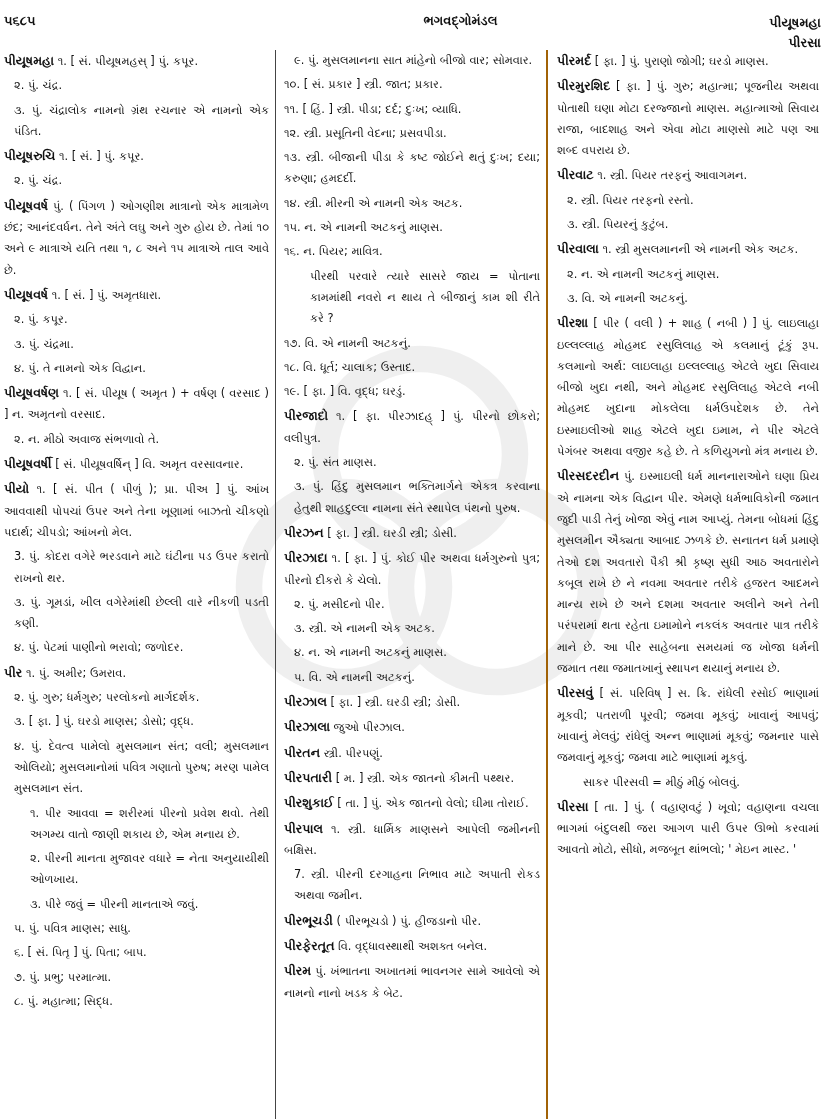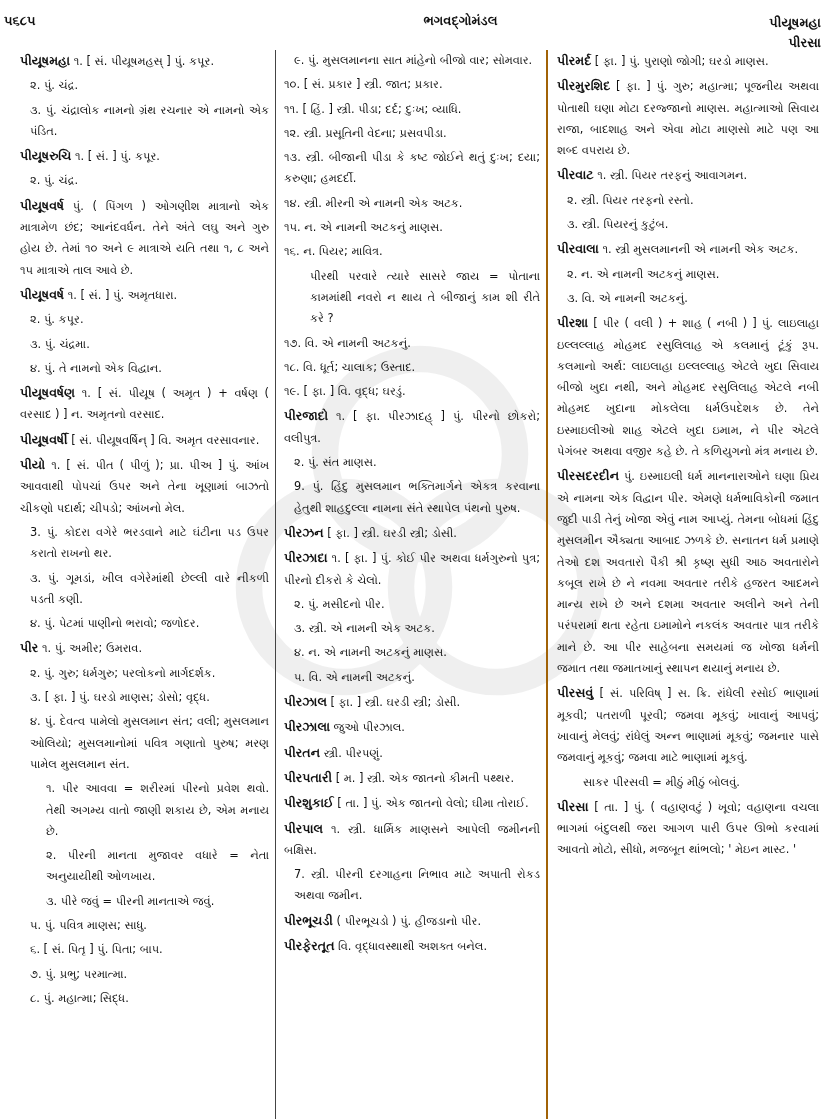--- a/index.html
+++ b/index.html
@@ -14,21 +14,21 @@
   .header {
     position: absolute; top: 9px; left: 0; width: 825px; height: 46px; z-index: 1;
   }
   .page-num { position: absolute; left: 4px; top: 4px; font-size: 13px; font-weight: bold; }
   .book-title { position: absolute; left: 0; width: 825px; top: 4px; text-align: center; font-size: 13px; font-weight: bold; padding-left: 48px; }
   .guide { position: absolute; right: 4px; top: 4px; text-align: right; font-size: 13px; font-weight: bold; line-height: 20px; }
   .columns {
     position: absolute; top: 50px; left: 0; width: 825px; height: 1069px;
     display: flex; z-index: 1;
   }
-  .col { box-sizing: border-box; padding: 0 6px 0 20px; font-size: 11.4px; line-height: 21.3px; }
+  .col { box-sizing: border-box; padding: 0 6px 0 4px; font-size: 11.4px; line-height: 21.3px; }
   .col1 { width: 276px; border-right: 1.5px solid #444; }
   .col2 { width: 272px; border-right: 2px solid #a16207; padding-left: 8px; }
   .col3 { width: 277px; padding-left: 9px; }
   .entry { margin: 0 0 3px 0; text-align: justify; }
   .hw { font-weight: bold; font-size: 12.6px; }
   .sense { margin: 0 0 3px 0; padding-left: 10px; text-indent: 0; text-align: justify; }
   .sense.flush { padding-left: 0; }
   .phrase { margin: 0 0 3px 0; padding-left: 26px; text-indent: 0; text-align: justify; }
 </style>
 </head>
@@ -55,20 +55,21 @@
       <div class="sense">૨. પું. ચંદ્ર.</div>
       <div class="sense">૩. પું. ચંદ્રાલોક નામનો ગ્રંથ રચનાર એ નામનો એક પંડિત.</div>
       <div class="entry"><span class="hw">પીયૂષરુચિ</span><span> ૧. [ સં. ] પું. કપૂર.</span></div>
       <div class="sense">૨. પું. ચંદ્ર.</div>
       <div class="entry"><span class="hw">પીયૂષવર્ષ</span><span> પું. ( પિંગળ ) ઓગણીશ માત્રાનો એક માત્રામેળ છંદ; આનંદવર્ધન. તેને અંતે લઘુ અને ગુરુ હોય છે. તેમાં ૧૦ અને ૯ માત્રાએ યતિ તથા ૧, ૮ અને ૧૫ માત્રાએ તાલ આવે છે.</span></div>
       <div class="entry"><span class="hw">પીયૂષવર્ષ</span><span> ૧. [ સં. ] પું. અમૃતધારા.</span></div>
       <div class="sense">૨. પું. કપૂર.</div>
       <div class="sense">૩. પું. ચંદ્રમા.</div>
       <div class="sense">૪. પું. તે નામનો એક વિદ્વાન.</div>
       <div class="entry"><span class="hw">પીયૂષવર્ષણ</span><span> ૧. [ સં. પીયૂષ ( અમૃત ) + વર્ષણ ( વરસાદ ) ] ન. અમૃતનો વરસાદ.</span></div>
+      <div class="sense">૨. ન. મીઠો અવાજ સંભળાવો તે.</div>
       <div class="entry"><span class="hw">પીયૂષવર્ષી</span><span> [ સં. પીયૂષવર્ષિન્ ] વિ. અમૃત વરસાવનાર.</span></div>
       <div class="entry"><span class="hw">પીયો</span><span> ૧. [ સં. પીત ( પીળું ); પ્રા. પીઅ ] પું. આંખ આવવાથી પોપચાં ઉપર અને તેના ખૂણામાં બાઝતો ચીકણો પદાર્થ; ચીપડો; આંખનો મેલ.</span></div>
       <div class="sense">3. પું. કોદરા વગેરે ભરડવાને માટે ઘંટીના પડ ઉપર કરાતો રાખનો થર.</div>
       <div class="sense">૩. પું. ગૂમડાં, ખીલ વગેરેમાંથી છેલ્લી વારે નીકળી પડતી કણી.</div>
       <div class="sense">૪. પું. પેટમાં પાણીનો ભરાવો; જળોદર.</div>
       <div class="entry"><span class="hw">પીર</span><span> ૧. પું. અમીર; ઉમરાવ.</span></div>
       <div class="sense">૨. પું. ગુરુ; ધર્મગુરુ; પરલોકનો માર્ગદર્શક.</div>
       <div class="sense">૩. [ ફા. ] પું. ઘરડો માણસ; ડોસો; વૃદ્ધ.</div>
       <div class="sense">૪. પું. દેવત્વ પામેલો મુસલમાન સંત; વલી; મુસલમાન ઓલિયો; મુસલમાનોમાં પવિત્ર ગણાતો પુરુષ; મરણ પામેલ મુસલમાન સંત.</div>
       <div class="phrase">૧. પીર આવવા = શરીરમાં પીરનો પ્રવેશ થવો. તેથી અગમ્ય વાતો જાણી શકાય છે, એમ મનાય છે.</div>
@@ -87,36 +88,37 @@
       <div class="sense flush">૧૩. સ્ત્રી. બીજાની પીડા કે કષ્ટ જોઈને થતું દુઃખ; દયા; કરુણા; હમદર્દી.</div>
       <div class="sense flush">૧૪. સ્ત્રી. મીરની એ નામની એક અટક.</div>
       <div class="sense flush">૧૫. ન. એ નામની અટકનું માણસ.</div>
       <div class="sense flush">૧૬. ન. પિયર; માવિત્ર.</div>
       <div class="phrase">પીરથી પરવારે ત્યારે સાસરે જાય = પોતાના કામમાંથી નવરો ન થાય તે બીજાનું કામ શી રીતે કરે ?</div>
       <div class="sense flush">૧૭. વિ. એ નામની અટકનું.</div>
       <div class="sense flush">૧૮. વિ. ધૂર્ત; ચાલાક; ઉસ્તાદ.</div>
       <div class="sense flush">૧૯. [ ફા. ] વિ. વૃદ્ધ; ઘરડું.</div>
       <div class="entry"><span class="hw">પીરજાદો</span><span> ૧. [ ફા. પીરઝાદહ્ ] પું. પીરનો છોકરો; વલીપુત્ર.</span></div>
       <div class="sense">૨. પું. સંત માણસ.</div>
-      <div class="sense">9. પું. હિંદુ મુસલમાન ભક્તિમાર્ગને એકત્ર કરવાના હેતુથી શાહદુલ્લા નામના સંતે સ્થાપેલ પંથનો પુરુષ.</div>
+      <div class="sense">૩. પું. હિંદુ મુસલમાન ભક્તિમાર્ગને એકત્ર કરવાના હેતુથી શાહદુલ્લા નામના સંતે સ્થાપેલ પંથનો પુરુષ.</div>
       <div class="entry"><span class="hw">પીરઝન</span><span> [ ફા. ] સ્ત્રી. ઘરડી સ્ત્રી; ડોસી.</span></div>
       <div class="entry"><span class="hw">પીરઝાદા</span><span> ૧. [ ફા. ] પું. કોઈ પીર અથવા ધર્મગુરુનો પુત્ર; પીરનો દીકરો કે ચેલો.</span></div>
       <div class="sense">૨. પું. મસીદનો પીર.</div>
       <div class="sense">૩. સ્ત્રી. એ નામની એક અટક.</div>
       <div class="sense">૪. ન. એ નામની અટકનું માણસ.</div>
       <div class="sense">૫. વિ. એ નામની અટકનું.</div>
       <div class="entry"><span class="hw">પીરઝાલ</span><span> [ ફા. ] સ્ત્રી. ઘરડી સ્ત્રી; ડોસી.</span></div>
       <div class="entry"><span class="hw">પીરઝાલા</span><span> જુઓ પીરઝાલ.</span></div>
       <div class="entry"><span class="hw">પીરતન</span><span> સ્ત્રી. પીરપણું.</span></div>
       <div class="entry"><span class="hw">પીરપતારી</span><span> [ મ. ] સ્ત્રી. એક જાતનો કીમતી પથ્થર.</span></div>
       <div class="entry"><span class="hw">પીરશુકાઈ</span><span> [ તા. ] પું. એક જાતનો વેલો; ઘીમા તોરાઈ.</span></div>
       <div class="entry"><span class="hw">પીરપાલ</span><span> ૧. સ્ત્રી. ધાર્મિક માણસને આપેલી જમીનની બક્ષિસ.</span></div>
       <div class="sense">7. સ્ત્રી. પીરની દરગાહના નિભાવ માટે અપાતી રોકડ અથવા જમીન.</div>
       <div class="entry"><span class="hw">પીરભૂચડી</span><span> ( પીરભૂચડો ) પું. હીજડાનો પીર.</span></div>
       <div class="entry"><span class="hw">પીરફેરતૂત</span><span> વિ. વૃદ્ધાવસ્થાથી અશક્ત બનેલ.</span></div>
+      <div class="entry"><span class="hw">પીરમ</span><span> પું. ખંભાતના અખાતમાં ભાવનગર સામે આવેલો એ નામનો નાનો ખડક કે બેટ.</span></div>
     </div>
   <div class="col col3">
       <div class="entry"><span class="hw">પીરમર્દ</span><span> [ ફા. ] પું. પુરાણો જોગી; ઘરડો માણસ.</span></div>
       <div class="entry"><span class="hw">પીરમુરશિદ</span><span> [ ફા. ] પું. ગુરુ; મહાત્મા; પૂજનીય અથવા પોતાથી ઘણા મોટા દરજ્જાનો માણસ. મહાત્માઓ સિવાય રાજા, બાદશાહ અને એવા મોટા માણસો માટે પણ આ શબ્દ વપરાય છે.</span></div>
       <div class="entry"><span class="hw">પીરવાટ</span><span> ૧. સ્ત્રી. પિયર તરફનું આવાગમન.</span></div>
       <div class="sense">૨. સ્ત્રી. પિયર તરફનો રસ્તો.</div>
       <div class="sense">૩. સ્ત્રી. પિયરનું કુટુંબ.</div>
       <div class="entry"><span class="hw">પીરવાલા</span><span> ૧. સ્ત્રી મુસલમાનની એ નામની એક અટક.</span></div>
       <div class="sense">૨. ન. એ નામની અટકનું માણસ.</div>
       <div class="sense">૩. વિ. એ નામની અટકનું.</div>

